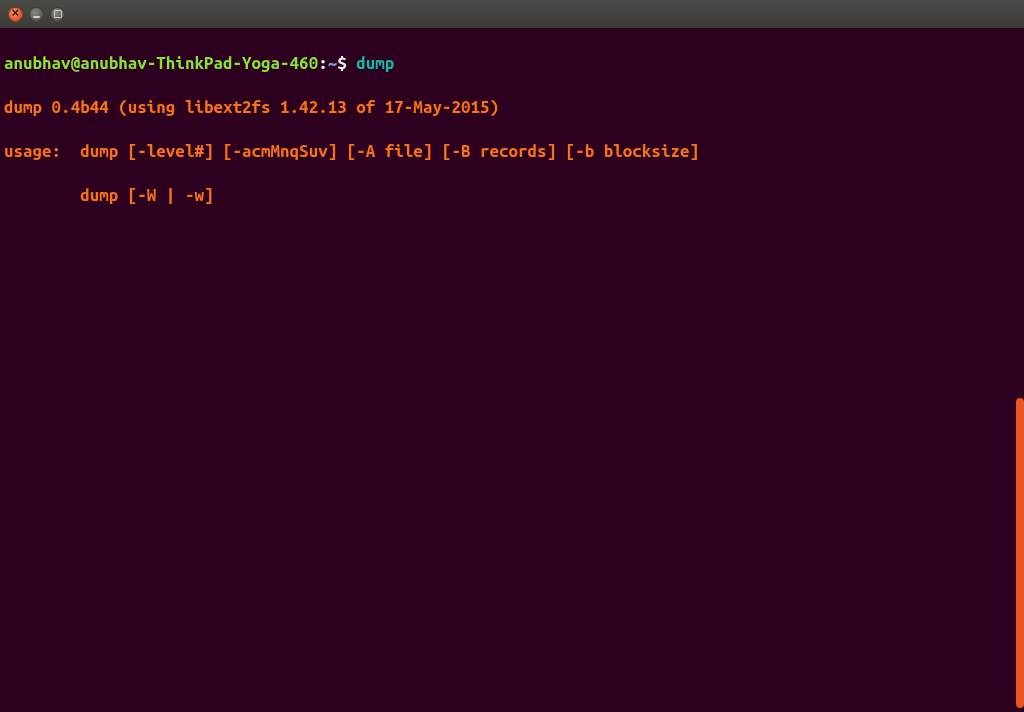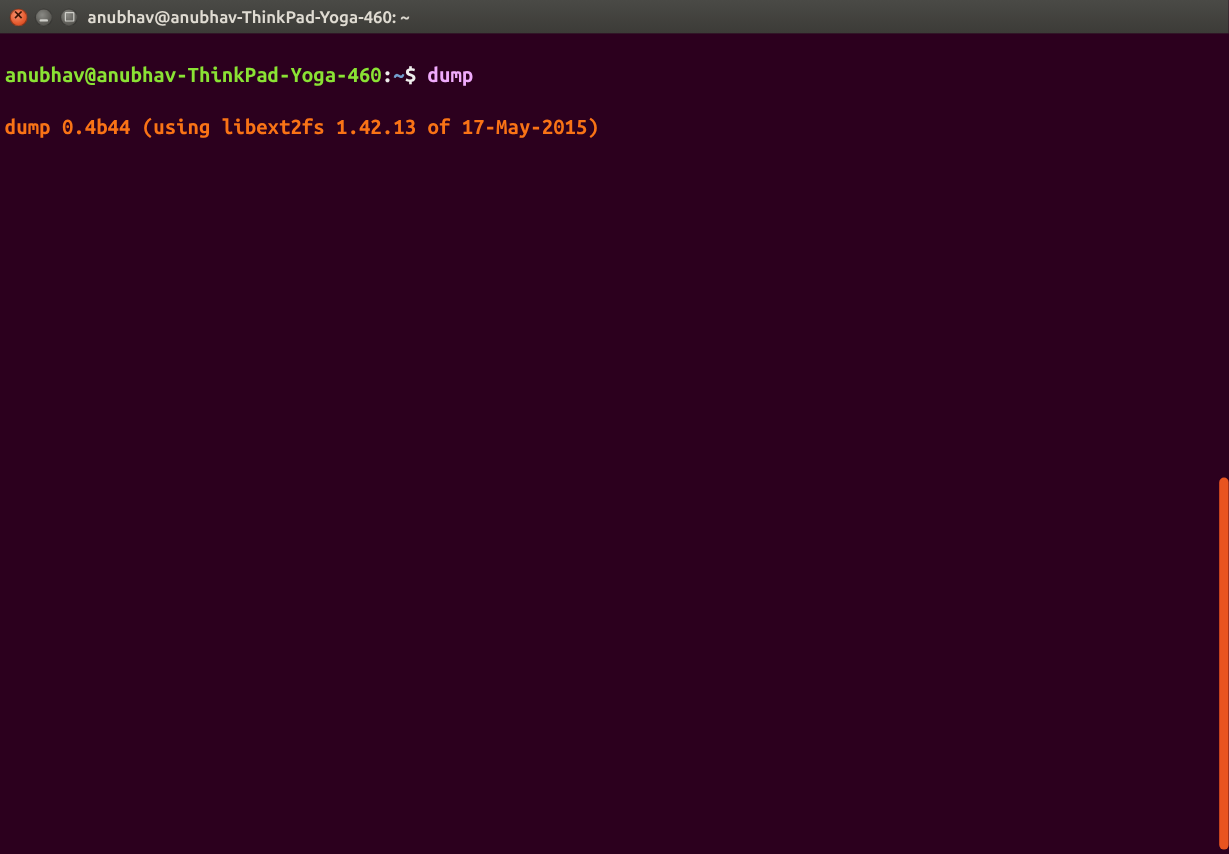--- a/index.html
+++ b/index.html
@@ -73,21 +73,21 @@
       padding: 2px 4px 0 4px;
       font-weight: bold;
       white-space: pre;
       height: calc(712px - 28px);
       position: relative;
     }
     .prompt-user { color: #8ae234; margin-top: 36px; }
     .prompt-colon { color: #eeeeec; }
     .prompt-path { color: #729fcf; }
     .prompt-dollar { color: #eeeeec; }
-    .cmd { color: #f0abfc; }
+    .cmd { color: #14b8a6; }
     .out { color: #f97316; }
     .cursor {
       display: inline-block;
       width: 10px;
       height: 19px;
       background: #eeeeec;
       vertical-align: text-bottom;
       margin-bottom: 0px;
     }
     .scroll-indicator {
@@ -102,20 +102,21 @@
   </style>
 </head>
 <body>
 
 <div class="titlebar">
   <div class="window-controls">
     <span class="wbtn close"></span>
     <span class="wbtn min"></span>
     <span class="wbtn max"></span>
   </div>
-  <span class="title-text">anubhav@anubhav-ThinkPad-Yoga-460: ~</span>
 </div>
 
 <div class="terminal">
 <div><span class="prompt-user">anubhav@anubhav-ThinkPad-Yoga-460</span><span class="prompt-colon">:</span><span class="prompt-path">~</span><span class="prompt-dollar">$</span><span class="cmd"> </span><span class="cmd">dump</span></div>
 <div class="out">dump 0.4b44 (using libext2fs 1.42.13 of 17-May-2015)</div>
+<div class="out">usage:  dump [-level#] [-acmMnqSuv] [-A file] [-B records] [-b blocksize]</div>
+<div class="out">        dump [-W | -w]</div>
 <div class="scroll-indicator"></div>
 </div>
 
 </body></html>

